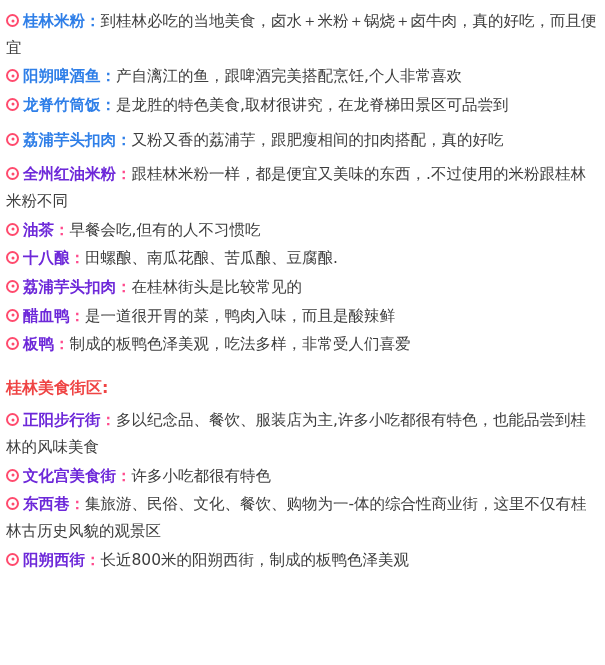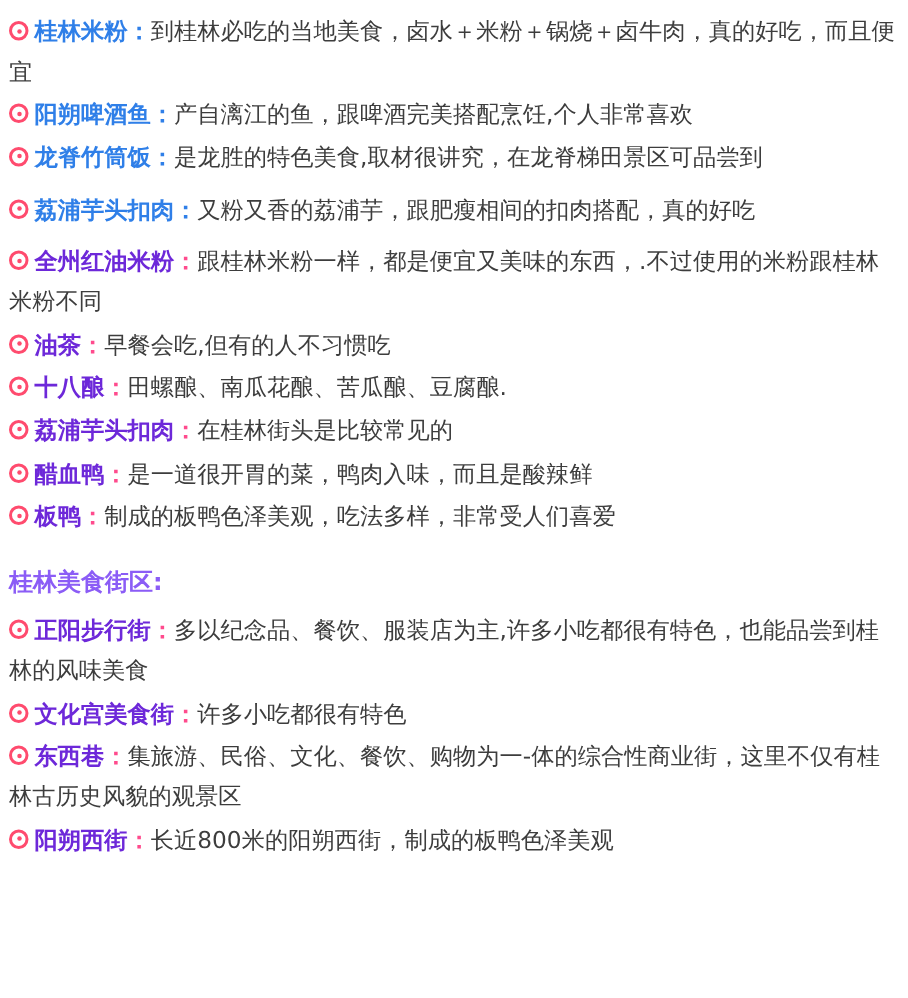--- a/index.html
+++ b/index.html
@@ -61,21 +61,21 @@
   }
   .colon-pink {
     color: #ff4b8d;
     font-weight: 700;
   }
   .desc {
     color: #3d3d3d;
   }
   .section-head {
     margin: 16px 0 6px 0;
-    color: #8b5cf6;
+    color: #ef4444;
     font-weight: 700;
     font-size: 16px;
   }
   .spacer {
     height: 6px;
   }
 </style>
 </head>
 <body>
 

